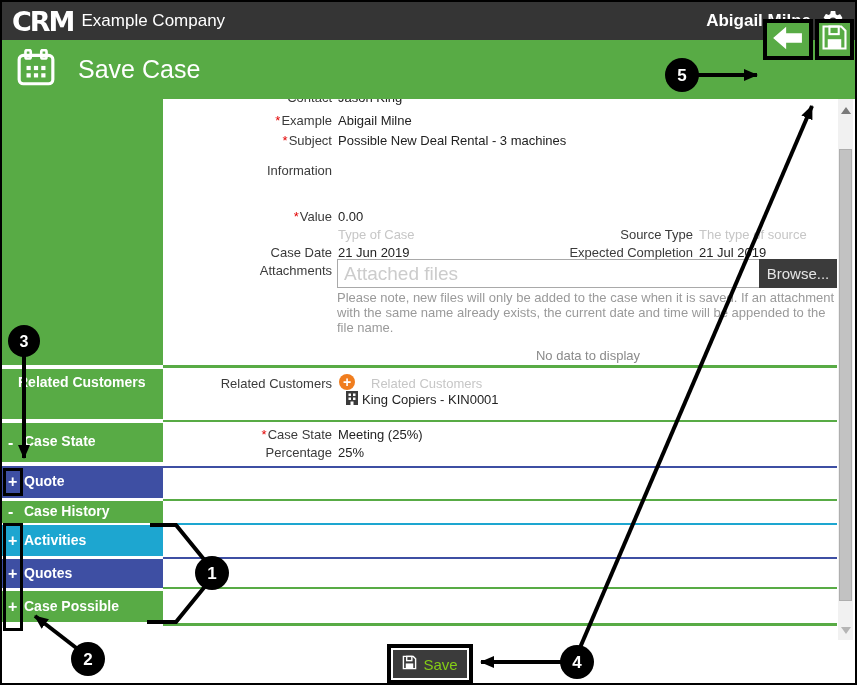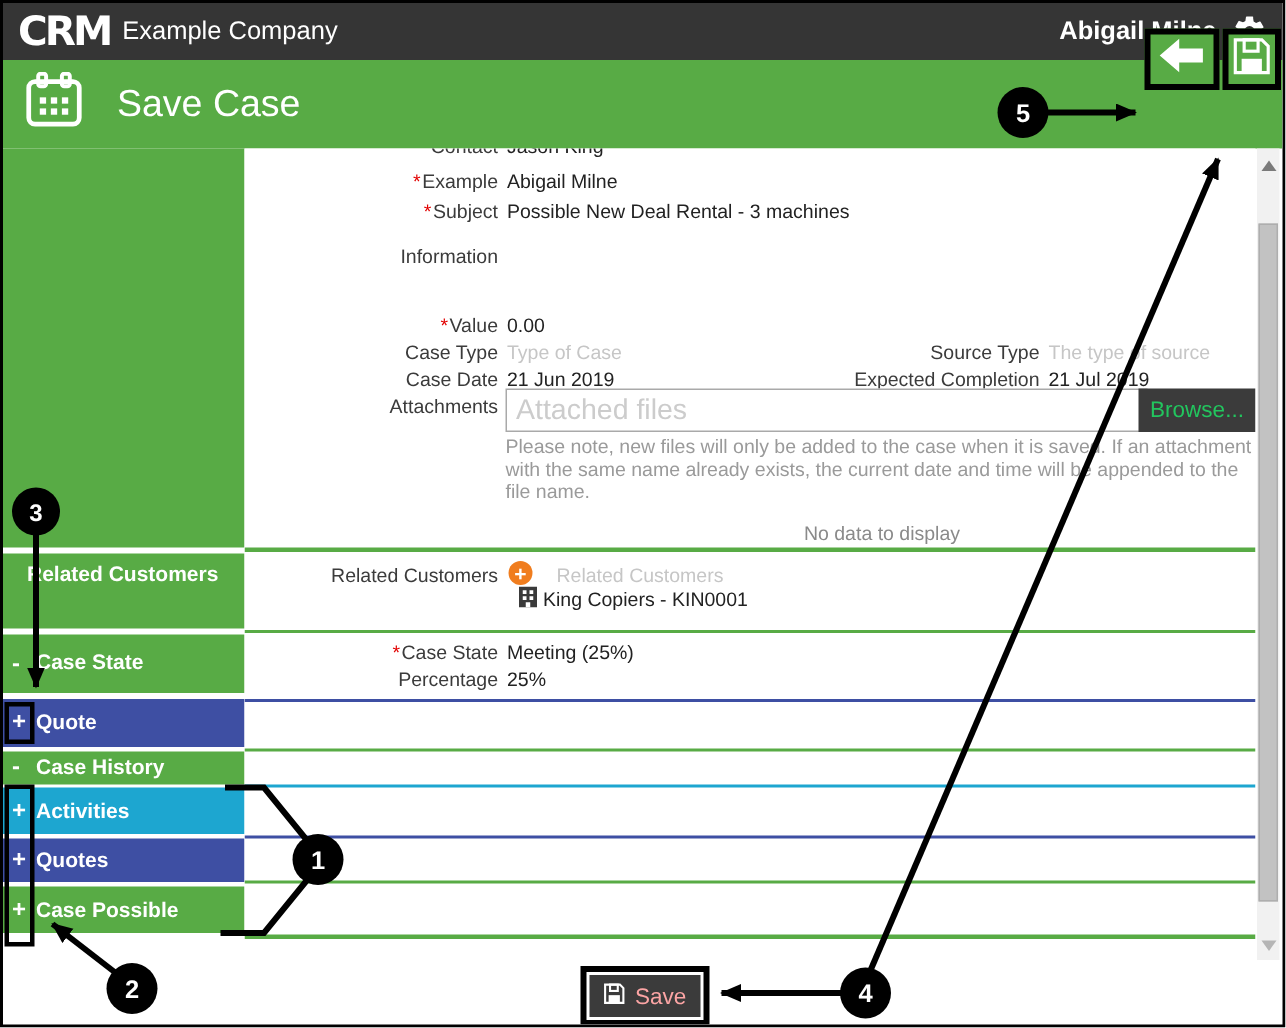--- a/index.html
+++ b/index.html
@@ -34,42 +34,42 @@
   .content-clip{position:absolute;left:161px;top:97px;width:674px;height:541px;overflow:hidden;background:#fff;}
   .lbl{position:absolute;left:0;width:169px;text-align:right;font-size:13px;color:#3b3b3b;white-space:nowrap;}
   .lbl2{position:absolute;left:330px;width:200px;text-align:right;font-size:13px;color:#3b3b3b;white-space:nowrap;}
   .val{position:absolute;font-size:13px;color:#222;white-space:nowrap;}
   .ph{color:#c6c6c6;}
   .star{color:#e20000;margin-right:1px;}
   .hline{position:absolute;left:0;width:674px;}
   .attach-input{position:absolute;left:174px;top:160px;width:414px;height:27px;border:1px solid #a9a9a9;
                 font-size:19px;color:#444;padding:0 6px;box-sizing:content-box;font-family:Liberation Sans, sans-serif;}
   .attach-input::placeholder{color:#ccc;}
-  .browse-btn{position:absolute;left:596px;top:160px;width:78px;height:29px;background:#3b3b3b;color:#22c55e;
+  .browse-btn{position:absolute;left:596px;top:160px;width:78px;height:29px;background:#3b3b3b;color:#e5e5e5;
               font-size:15px;display:flex;align-items:center;justify-content:center;cursor:pointer;}
   .note{position:absolute;left:174px;top:191px;width:508px;font-size:13px;color:#9a9a9a;line-height:15px;}
   .nodata{position:absolute;left:270px;top:249px;width:310px;text-align:center;font-size:13px;color:#8a8a8a;}
   .plus-circle{position:absolute;left:176px;top:275px;width:16px;height:16px;border-radius:50%;
                background:#f07d1e;color:#fff;font-size:14px;font-weight:bold;line-height:16px;text-align:center;cursor:pointer;}
 
   
   .ann{position:absolute;border:3px solid #000;box-sizing:border-box;background:transparent;z-index:6;}
 
   
   .sbar{position:absolute;left:836px;top:97px;width:15px;height:541px;background:#f1f1f1;}
   .sbar .thumb{position:absolute;left:1px;top:50px;width:13px;height:452px;background:#c2c2c2;border:1px solid #aeaeae;box-sizing:border-box;}
   .tri-up{position:absolute;left:3px;top:8px;width:0;height:0;border-left:5px solid transparent;
           border-right:5px solid transparent;border-bottom:7px solid #7a7a7a;}
   .tri-dn{position:absolute;left:3px;bottom:6px;width:0;height:0;border-left:5px solid transparent;
           border-right:5px solid transparent;border-top:7px solid #b5b5b5;}
 
   
   .save-outer{position:absolute;left:385px;top:642px;width:86px;height:40px;border:4px solid #000;
               box-sizing:border-box;background:#fff;padding:2px;z-index:6;}
-  .save-btn{width:100%;height:100%;background:#3b3b3b;color:#fca5a5;border:0;font-size:15px;
+  .save-btn{width:100%;height:100%;background:#3b3b3b;color:#84cc16;border:0;font-size:15px;
             font-family:"Liberation Sans",sans-serif;display:flex;align-items:center;justify-content:center;gap:6px;cursor:pointer;}
 
   
   .overlay{position:absolute;left:0;top:0;width:857px;height:685px;z-index:10;pointer-events:none;}
 </style>
 </head>
 <body>
 
 <div id="page">
 
@@ -156,21 +156,20 @@
     <div class="val" style="left:175px;top:14px;">Abigail Milne</div>
 
     <div class="lbl" style="top:34px;"><span class="star">*</span><span>Subject</span></div>
     <div class="val" style="left:175px;top:34px;">Possible New Deal Rental - 3 machines</div>
 
     <div class="lbl" style="top:64px;">Information</div>
 
     <div class="lbl" style="top:110px;"><span class="star">*</span><span>Value</span></div>
     <div class="val" style="left:175px;top:110px;">0.00</div>
 
-    <div class="lbl" style="top:128px;">Case Type</div>
     <div class="val ph" style="left:175px;top:128px;">Type of Case</div>
     <div class="lbl2" style="top:128px;">Source Type</div>
     <div class="val ph" style="left:536px;top:128px;">The type of source</div>
 
     <div class="lbl" style="top:146px;">Case Date</div>
     <div class="val" style="left:175px;top:146px;">21 Jun 2019</div>
     <div class="lbl2" style="top:146px;">Expected Completion</div>
     <div class="val" style="left:536px;top:146px;">21 Jul 2019</div>
 
     <div class="lbl" style="top:164px;">Attachments</div>

